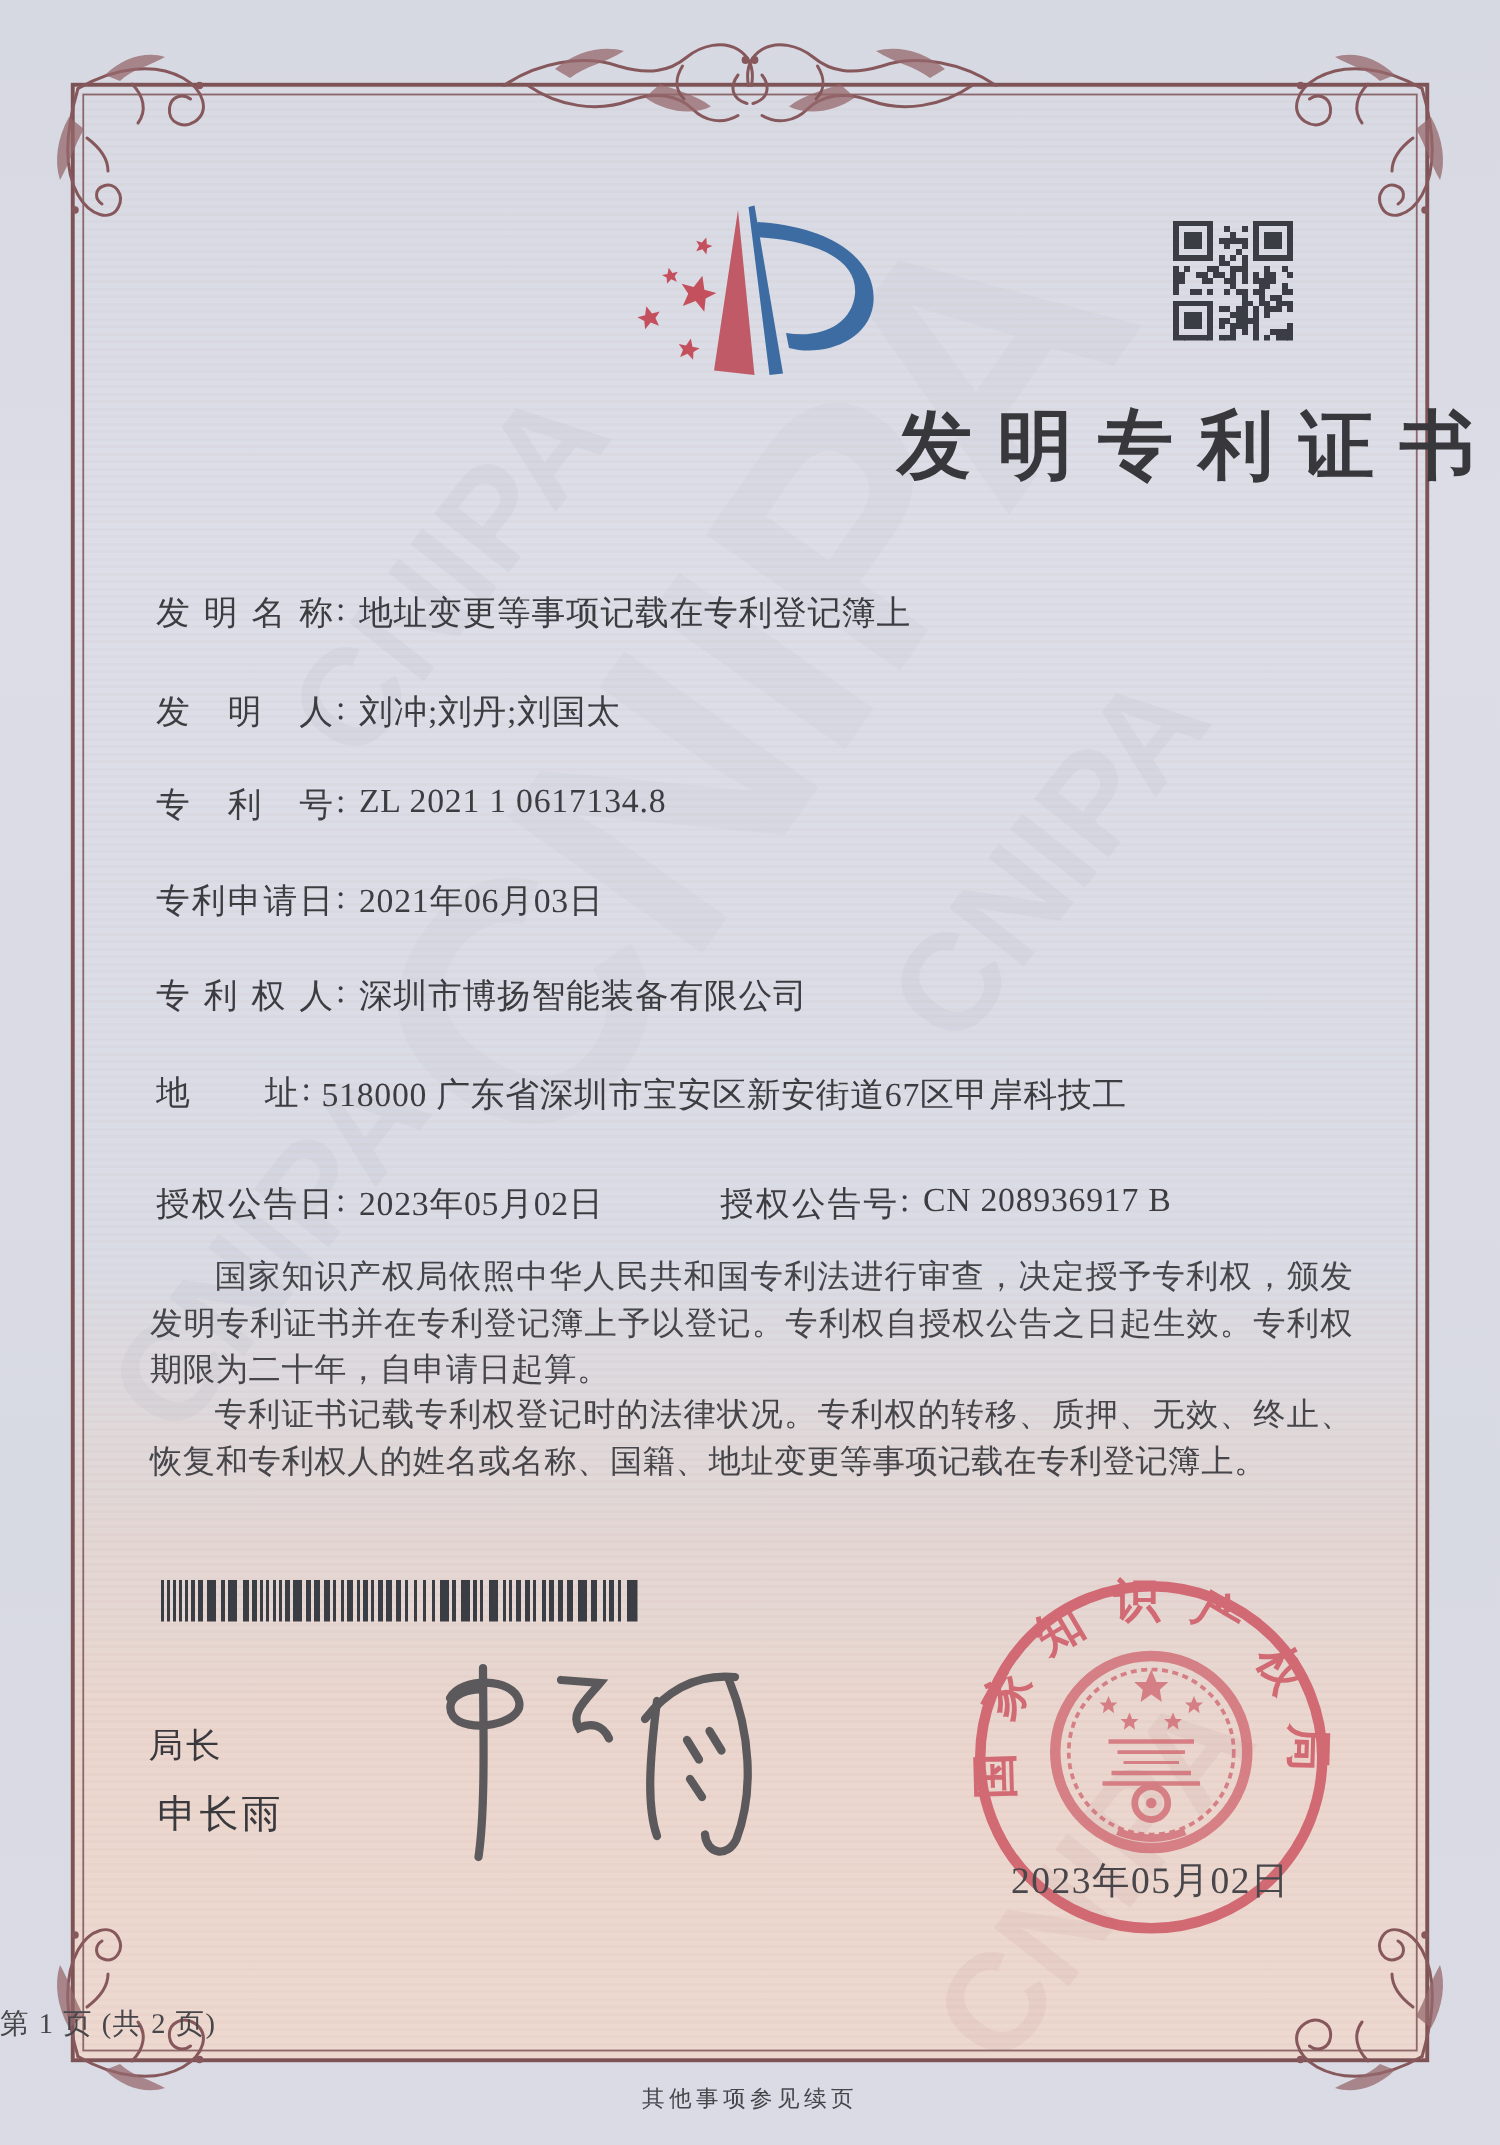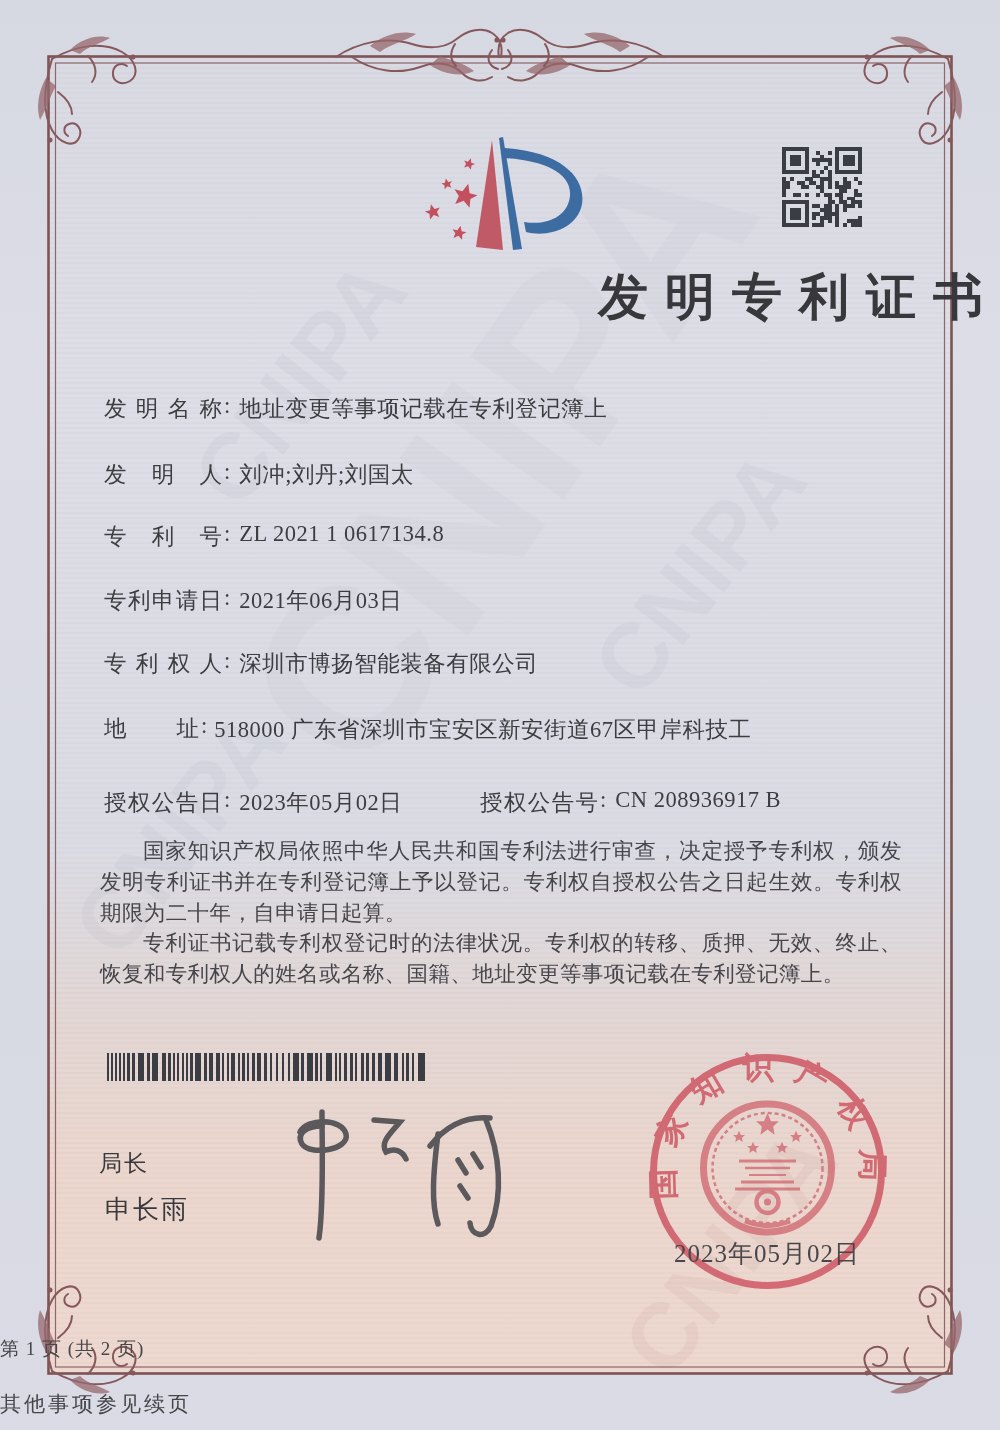--- a/index.html
+++ b/index.html
@@ -32,21 +32,21 @@
   .addr .f-value{margin-left:7px;white-space:normal;width:616px;line-height:34px;letter-spacing:0.5px;}
   .addr .f-value div{display:block;}
   .para{position:absolute;left:100px;width:802px;font-size:21.5px;line-height:30.8px;
         text-align:justify;text-indent:2em;color:#45454a;letter-spacing:0.4px;}
   .barcode{position:absolute;left:107px;top:1053px;width:318px;height:28px;}
   .sig-title{position:absolute;left:99px;top:1148px;font-size:23px;font-family:"Liberation Sans","DejaVu Sans",sans-serif;color:#3a3a3e;letter-spacing:2px;}
   .sig-name{position:absolute;left:105px;top:1192px;font-size:26px;font-family:"Liberation Sans","DejaVu Sans",sans-serif;color:#3a3a3e;letter-spacing:2px;}
   .sig-svg{position:absolute;left:262px;top:1104px;}
   .seal-svg{position:absolute;left:645px;top:1049px;}
   .page-info{position:absolute;left:0;top:1336px;width:100%;text-align:left;font-size:19px;color:#46464b;letter-spacing:1px;}
-  .continuation{position:absolute;left:0;top:1390px;width:100%;font-size:21px;color:#45454a;letter-spacing:3px;}
+  .continuation{position:absolute;left:0;top:1390px;width:100%;text-align:center;font-size:15px;color:#45454a;letter-spacing:3px;}
 </style>
 </head>
 <body>
 
 <div class="page">
 
   <div class="tint"></div>
 
   <span class="wm" style="left:160px;top:330px;font-size:92px;opacity:.055;transform:rotate(-52deg);">CNIPA</span>
   <span class="wm" style="left:560px;top:520px;font-size:92px;opacity:.055;transform:rotate(-52deg);">CNIPA</span>

